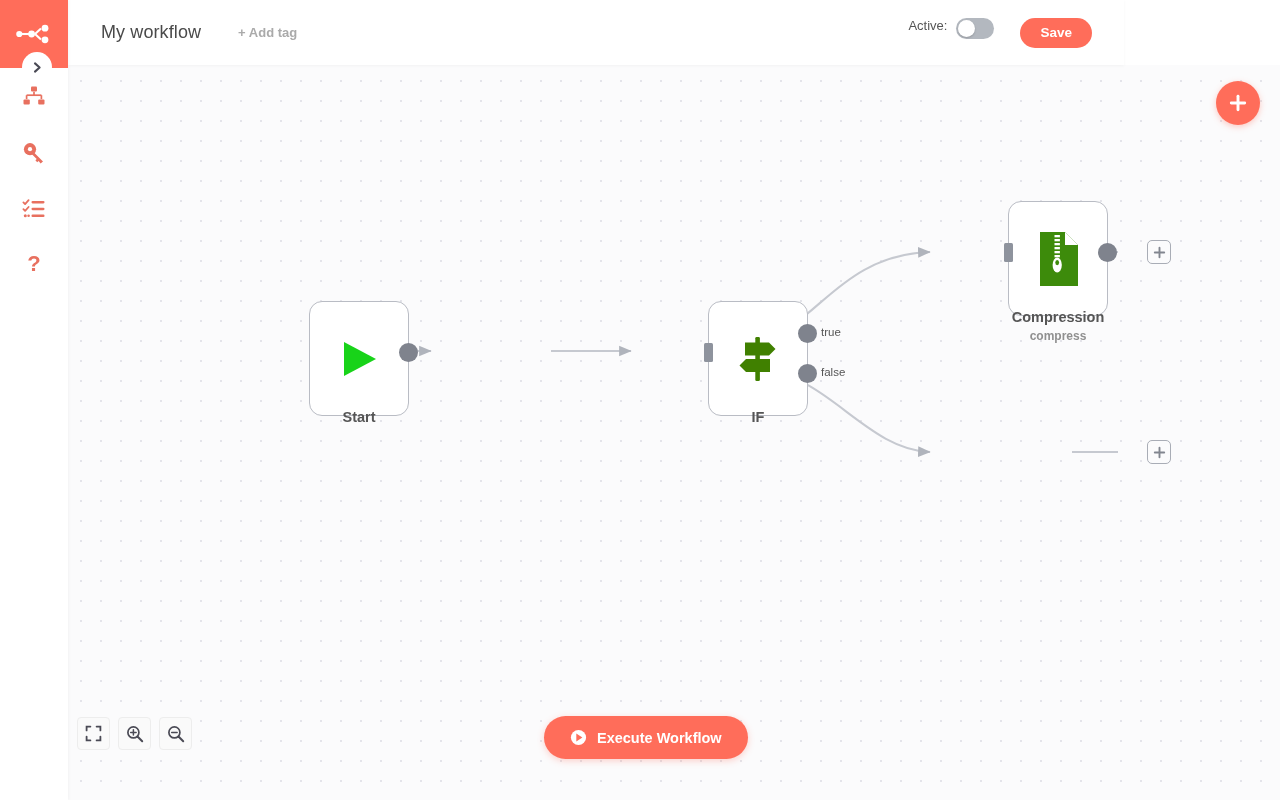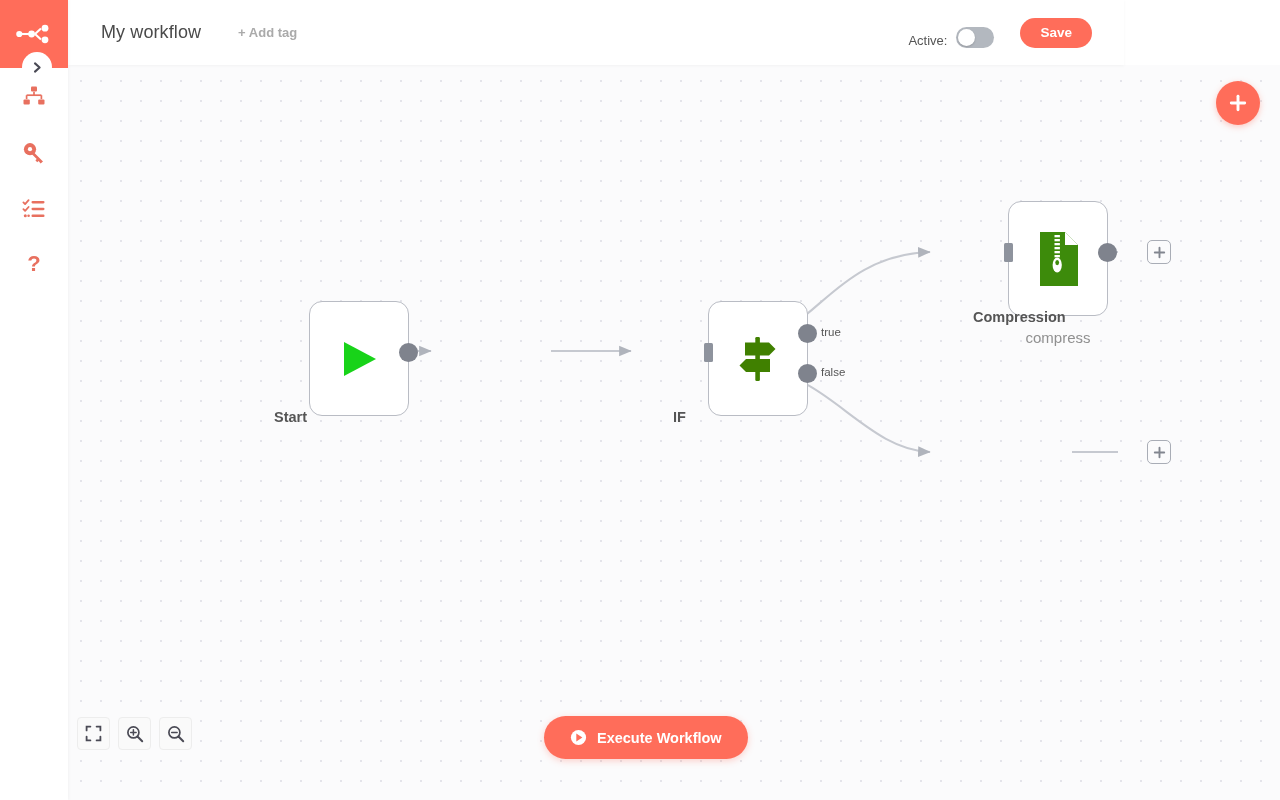--- a/index.html
+++ b/index.html
@@ -43,21 +43,21 @@
   }
   #wf-title {
     margin-left: 33px; font-size: 18px; color: #4a4a4a; font-weight: 400;
     letter-spacing: .1px; white-space: nowrap;
   }
   #add-tag {
     margin-left: 37px; font-size: 13px; color: #aaaaaa; font-weight: bold;
     cursor: pointer; white-space: nowrap;
   }
   #header-right {
-    margin-left: auto; display: flex; align-items: flex-end; padding-right: 32px;
+    margin-left: auto; display: flex; align-items: flex-start; padding-right: 32px;
   }
   #active-label { font-size: 13px; color: #555; margin-right: 9px; }
   #active-toggle {
     width: 38px; height: 21px; border-radius: 11px; background: #b3b8bf;
     position: relative; cursor: pointer; flex: none;
   }
   #active-toggle .knob {
     position: absolute; left: 2px; top: 2px; width: 17px; height: 17px;
     border-radius: 50%; background: #fff;
     box-shadow: 0 1px 2px rgba(0,0,0,.18);
@@ -93,26 +93,26 @@
   .node-box {
     position: relative; width: 100px; height: 115px; background: #fff;
     border: 1.6px solid #b9bcc4; border-radius: 13px;
     display: flex; align-items: center; justify-content: center; cursor: move;
   }
   .node-wrap.selected .node-box {
     box-shadow: 0 0 0 8px #e9eaee;
   }
   .node-label {
     position: absolute; left: -35px; width: 170px; top: 108px;
-    text-align: left; font-size: 14.5px; color: #555; font-weight: bold;
+    text-align: center; font-size: 14.5px; color: #555; font-weight: bold;
     white-space: nowrap; pointer-events: none;
   }
   .node-sub {
     position: absolute; left: -35px; width: 170px; top: 128px;
-    text-align: center; font-size: 15px; color: #909090; font-weight: 400;
+    text-align: center; font-size: 12px; color: #909090; font-weight: 700;
     white-space: nowrap; pointer-events: none;
   }
   
   .ep-in {
     position: absolute; left: -5px; top: 41px; width: 9px; height: 19px;
     background: #8e939d; border-radius: 1.5px; cursor: crosshair;
   }
   .ep-out {
     position: absolute; right: -10px; top: 41px; width: 19px; height: 19px;
     background: #7f838d; border-radius: 50%; cursor: crosshair;

